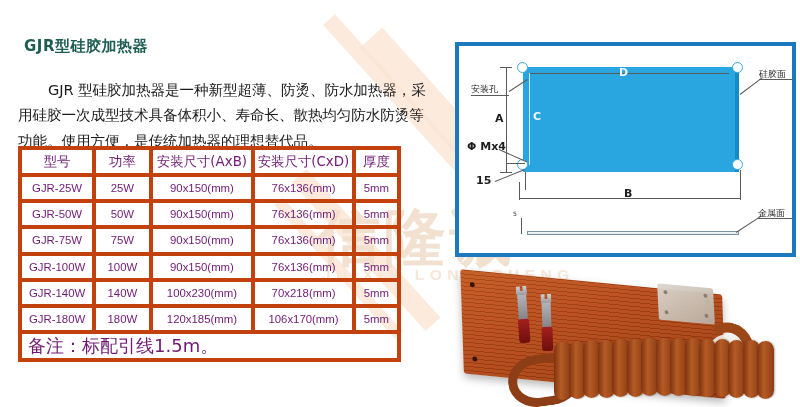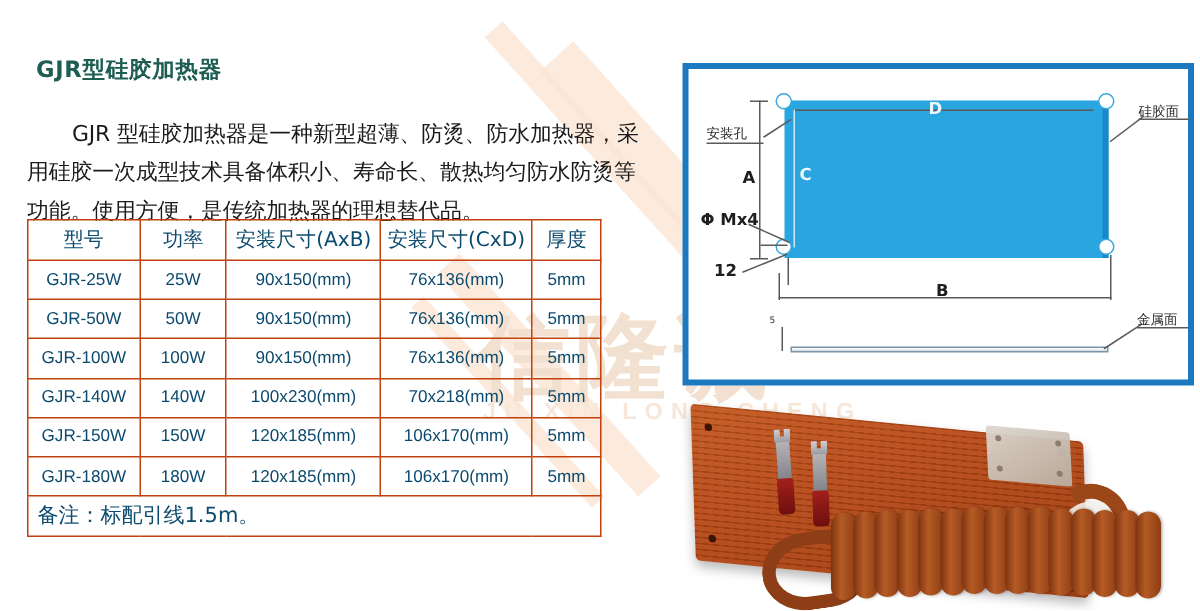--- a/index.html
+++ b/index.html
@@ -78,45 +78,45 @@
 
   
   .spec-table {
     position: absolute;
     left: 18px; top: 146px;
     width: 383px;
     border-collapse: collapse;
     background: transparent;
   }
   .spec-table td, .spec-table th {
-    border: 1px solid #c2410c;
+    border: 4px solid #c2410c;
     text-align: center;
     font-size: 11.4px;
-    color: #0c4a6e;
+    color: #701a75;
     padding: 0;
     height: 26.2px;
     font-weight: 400;
     background: transparent;
     white-space: nowrap;
   }
   .spec-table thead th {
     font-size: 13.4px;
     font-weight: 400;
     height: 27px;
     font-family: "DejaVu Sans", sans-serif;
   }
   .spec-table td.c-model  { width: 75px; }
   .spec-table td.c-power  { width: 58px; }
   .spec-table td.c-outer  { width: 103px; }
   .spec-table td.c-mount  { width: 101px; }
   .spec-table td.c-thick  { width: 46px; }
   .note-row td {
     text-align: left;
     padding-left: 6px;
-    font-size: 14px;
+    font-size: 18px;
     height: 27px;
     font-family: "DejaVu Sans", sans-serif;
   }
 
   
   #drawing {
     position: absolute;
     left: 455px; top: 42px;
     width: 341px; height: 215px;
     border: 4px solid #1b79c0;
@@ -308,41 +308,41 @@
           <td class="c-thick">5mm</td>
         </tr>
         <tr>
           <td class="c-model">GJR-50W</td>
           <td class="c-power">50W</td>
           <td class="c-outer">90x150(mm)</td>
           <td class="c-mount">76x136(mm)</td>
           <td class="c-thick">5mm</td>
         </tr>
         <tr>
+          <td class="c-model">GJR-75W</td>
+          <td class="c-power">75W</td>
+          <td class="c-outer">90x150(mm)</td>
+          <td class="c-mount">76x136(mm)</td>
+          <td class="c-thick">5mm</td>
+        </tr>
+        <tr>
           <td class="c-model">GJR-100W</td>
           <td class="c-power">100W</td>
           <td class="c-outer">90x150(mm)</td>
           <td class="c-mount">76x136(mm)</td>
           <td class="c-thick">5mm</td>
         </tr>
         <tr>
           <td class="c-model">GJR-140W</td>
           <td class="c-power">140W</td>
           <td class="c-outer">100x230(mm)</td>
           <td class="c-mount">70x218(mm)</td>
           <td class="c-thick">5mm</td>
         </tr>
         <tr>
-          <td class="c-model">GJR-150W</td>
-          <td class="c-power">150W</td>
-          <td class="c-outer">120x185(mm)</td>
-          <td class="c-mount">106x170(mm)</td>
-          <td class="c-thick">5mm</td>
-        </tr>
-        <tr>
           <td class="c-model">GJR-180W</td>
           <td class="c-power">180W</td>
           <td class="c-outer">120x185(mm)</td>
           <td class="c-mount">106x170(mm)</td>
           <td class="c-thick">5mm</td>
         </tr>
         <tr class="note-row">
           <td colspan="5">备注：标配引线1.5m。</td>
         </tr>
       </tbody>
@@ -378,21 +378,21 @@
     <div class="lbl big" style="left:165px;top:141px;">B</div>
 
     <div class="leader" style="left:50px;top:45px;width:22px;transform:rotate(-33deg);"></div>
     <div class="dim-line thin-h" style="left:12px;top:49px;width:38px;"></div>
     <div class="lbl" style="left:12px;top:37px;">安装孔</div>
 
     <div class="leader" style="left:40px;top:103px;width:30px;transform:rotate(24deg);"></div>
     <div class="lbl big" style="left:8px;top:94px;">Φ Mx4</div>
 
     <div class="leader" style="left:36px;top:135px;width:32px;transform:rotate(-22deg);"></div>
-    <div class="lbl big" style="left:17px;top:128px;">12</div>
+    <div class="lbl big" style="left:17px;top:128px;">15</div>
 
     <div class="dim-line thin-h" style="left:48px;top:117px;width:18px;"></div>
     <div class="dim-line thin-v" style="left:66px;top:126px;height:18px;"></div>
 
     <div class="leader" style="left:281px;top:48px;width:28px;transform:rotate(-37deg);"></div>
     <div class="dim-line thin-h" style="left:300px;top:33px;width:34px;"></div>
     <div class="lbl" style="left:300px;top:22px;text-align:center;">硅胶面</div>
 
     <div class="metal-strip"></div>
     <div class="dim-line thin-v" style="left:62px;top:172px;height:16px;"></div>

